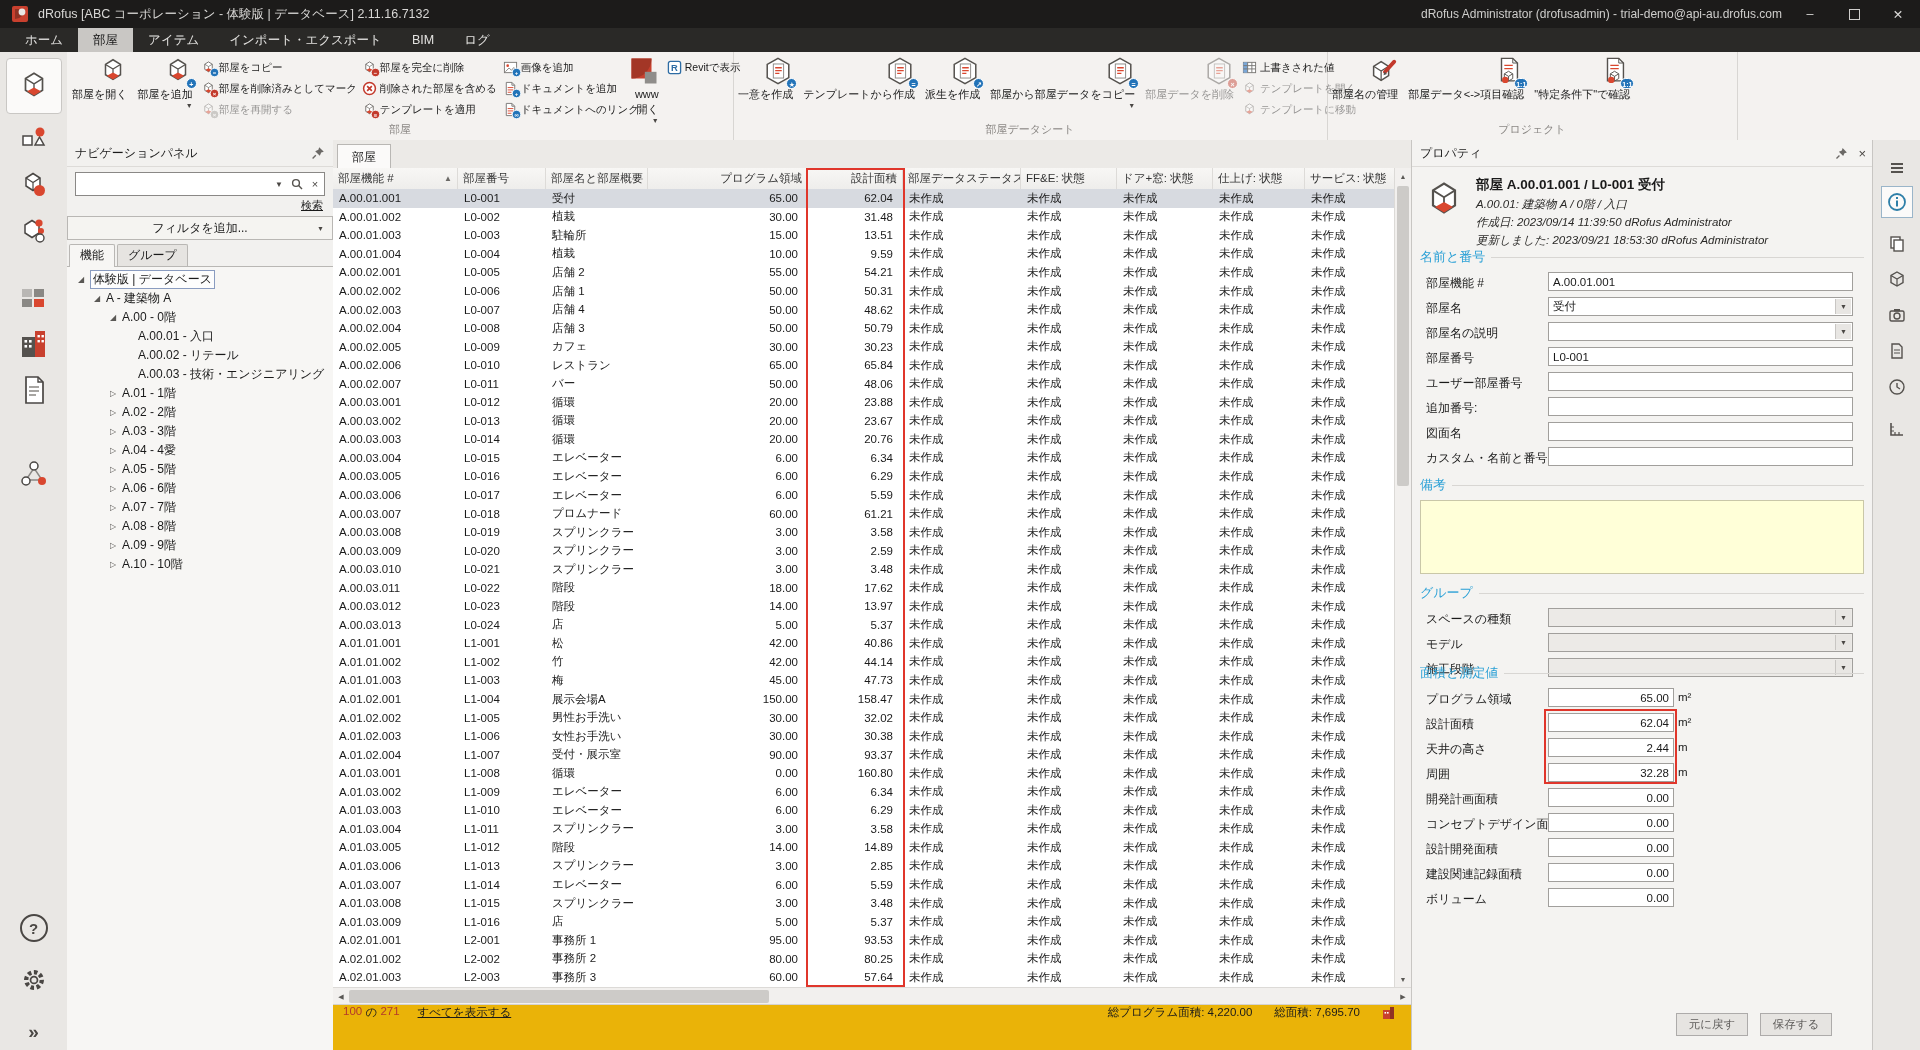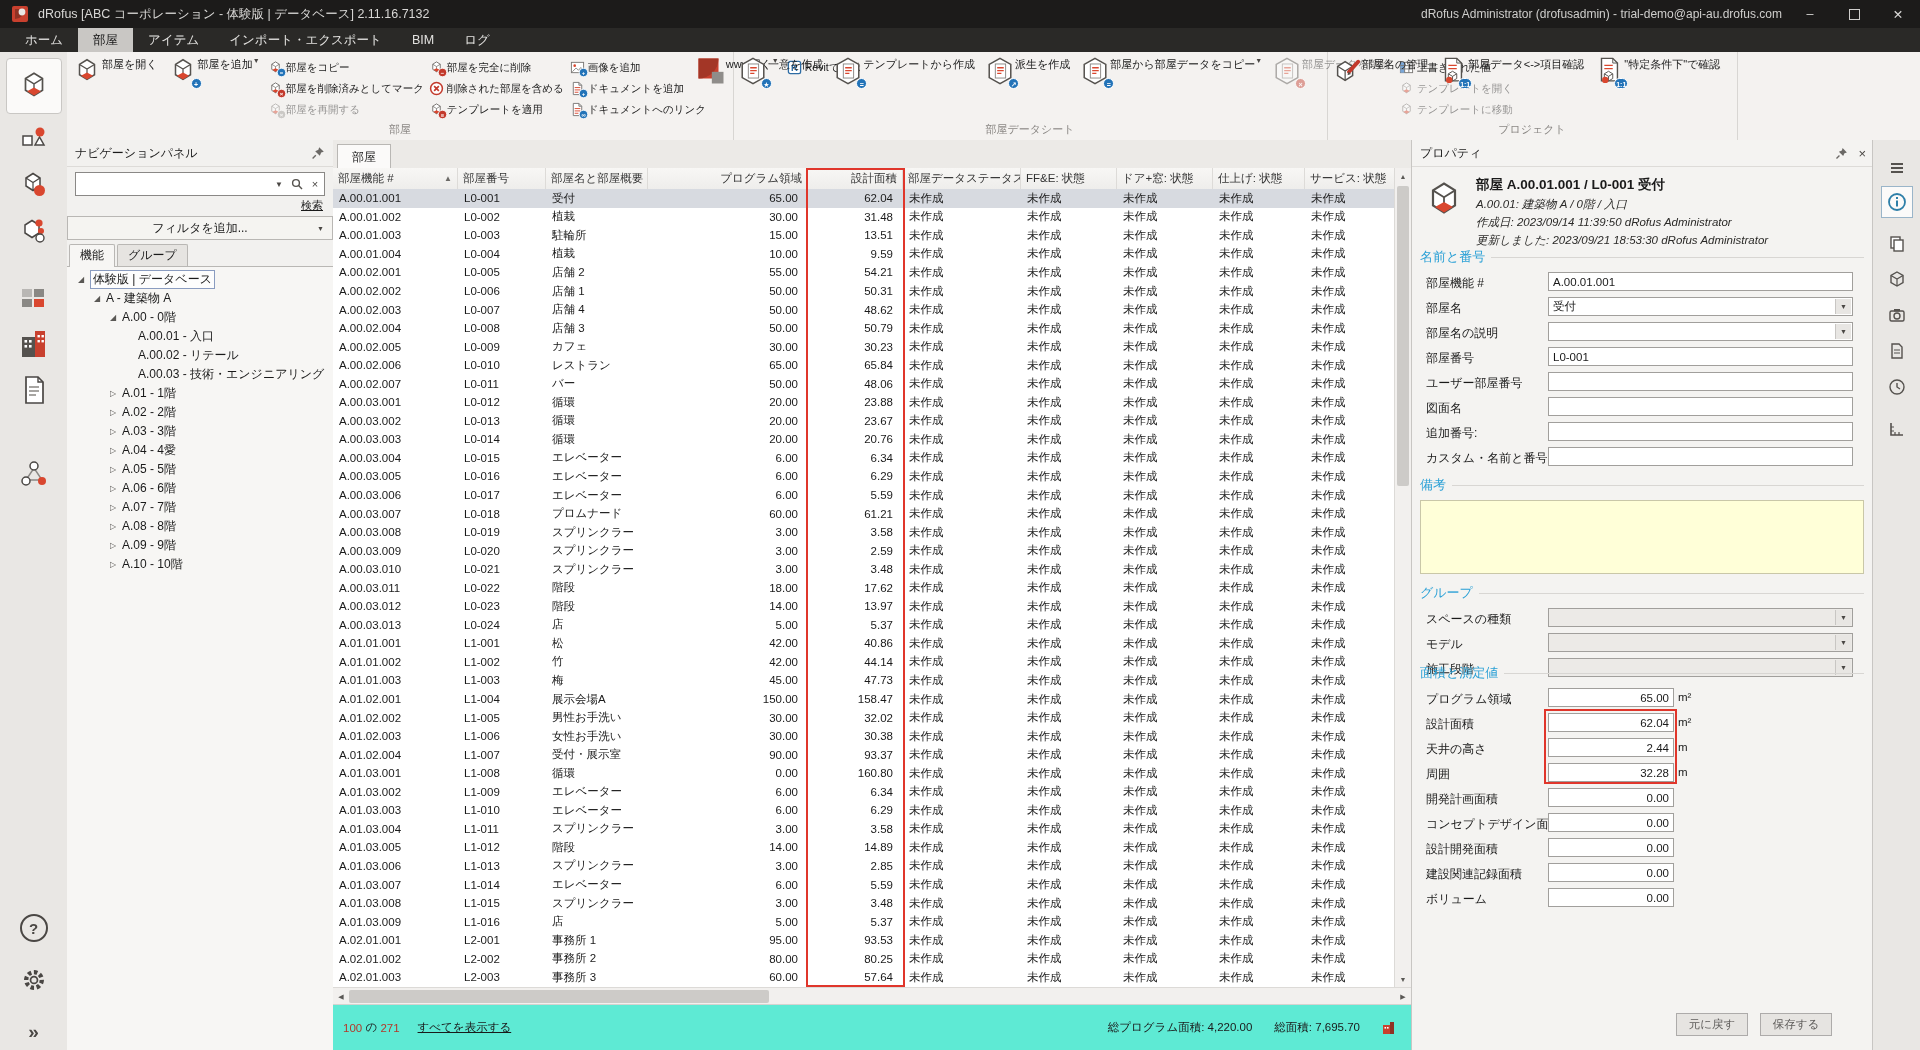--- a/index.html
+++ b/index.html
@@ -21,21 +21,21 @@
   .menubar{position:absolute;left:0;top:28px;right:0;height:24px;background:#2a2927;display:flex;
            padding-left:10px;font-size:12.5px}
   .mtab{display:flex;align-items:center;padding:0 15px;color:#e3e2e0}
   .mtab.active{background:#c9c7c4;color:#141414}
 
   
   .ribbon{position:absolute;left:67px;top:52px;right:0;height:88px;background:#f4f2f0;
           border-bottom:1px solid #cfcdca}
   .rib-group{position:absolute;top:0;bottom:0;border-right:1px solid #d8d6d3}
   .rib-items{display:flex;align-items:flex-start;height:66px;padding-top:3px}
-  .rib-large{display:flex;flex-direction:row;align-items:flex-start;padding:1px 5px 0 5px;
+  .rib-large{display:flex;flex-direction:column;align-items:flex-end;padding:1px 5px 0 5px;
              font-size:11px;white-space:nowrap;line-height:13px}
   .rib-large .lbl{margin-top:2px}
   .rib-col{display:flex;flex-direction:column;gap:2px;padding:3px 3px 0 3px}
   .rib-small{display:flex;align-items:center;gap:3px;height:19px;font-size:10.5px;white-space:nowrap}
   .rib-glabel{position:absolute;left:0;right:0;bottom:3px;text-align:center;font-size:11px;color:#8b8885}
   .dim{opacity:.45}
   .drop{font-size:7px;color:#4a4744;line-height:7px;margin-top:1px}
   .badgewrap{position:relative}
   .badge{position:absolute;right:-4px;bottom:-3px;min-width:11px;height:11px;border-radius:6px;
          color:#fff;font-size:7px;line-height:11px;text-align:center;padding:0 1px;
@@ -93,22 +93,22 @@
   .tc.num{text-align:right;padding-right:10px}
   .redcol{position:absolute;left:473px;top:28px;width:99px;height:819px;border:2px solid #e0362b;
           pointer-events:none;box-sizing:border-box}
   .vscroll{position:absolute;right:0;top:28px;width:16px;height:819px;background:#f2f0ee;border-left:1px solid #dcdad7}
   .varrow{height:16px;display:flex;align-items:center;justify-content:center;font-size:7px;color:#5a5855}
   .vthumb{position:absolute;left:2px;right:2px;top:18px;height:300px;background:#cdcbc8;border-radius:2px}
   .hscroll{position:absolute;left:0;right:0;top:847px;height:17px;background:#f2f0ee;border-top:1px solid #dcdad7;
            display:flex;align-items:center}
   .harrow{width:16px;display:flex;align-items:center;justify-content:center;font-size:7px;color:#5a5855}
   .hthumb{height:13px;width:420px;background:#cdcbc8;border-radius:2px}
-  .tstatus{position:absolute;left:0;right:0;top:864px;bottom:0;background:#5eead4;border-top:1px solid #d5d3d0;
-           display:flex;align-items:center;font-size:11.5px;padding:0 10px;box-sizing:border-box}
+  .tstatus{position:absolute;left:0;right:0;top:864px;bottom:0;background:#eab308;border-top:1px solid #d5d3d0;
+           display:flex;align-items:flex-start;font-size:11.5px;padding:0 10px;box-sizing:border-box}
   .cnt{color:#b3392b}
   .showall{text-decoration:underline;margin-left:18px}
   .totals{margin-left:auto;display:flex;align-items:center;gap:22px;margin-right:6px}
 
   
   .props{position:absolute;left:1411px;top:140px;bottom:0;width:462px;background:#f4f3f1;
          border-left:1px solid #c8c6c3;font-size:12px}
   .p-header{position:absolute;left:0;top:0;right:0;height:26px;display:flex;align-items:center;
             padding:0 8px;border-bottom:1px solid #dddbd8}
   .p-header .t{flex:1}
@@ -1315,27 +1315,27 @@
               <span>L0-001</span>
             </div>
           </div>
           <div class="prow">
             <span class="pl">ユーザー部屋番号</span>
             <div class="pinput wide">
               <span></span>
             </div>
           </div>
           <div class="prow">
-            <span class="pl">図面名</span>
+            <span class="pl">追加番号:</span>
             <div class="pinput wide">
               <span></span>
             </div>
           </div>
           <div class="prow">
-            <span class="pl">追加番号:</span>
+            <span class="pl">図面名</span>
             <div class="pinput wide">
               <span></span>
             </div>
           </div>
           <div class="prow">
             <span class="pl">カスタム・名前と番号</span>
             <div class="pinput wide">
               <span></span>
             </div>
           </div>

